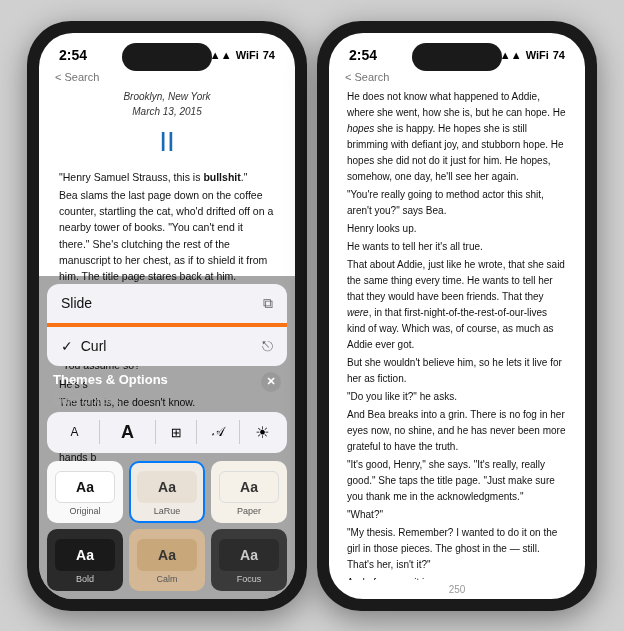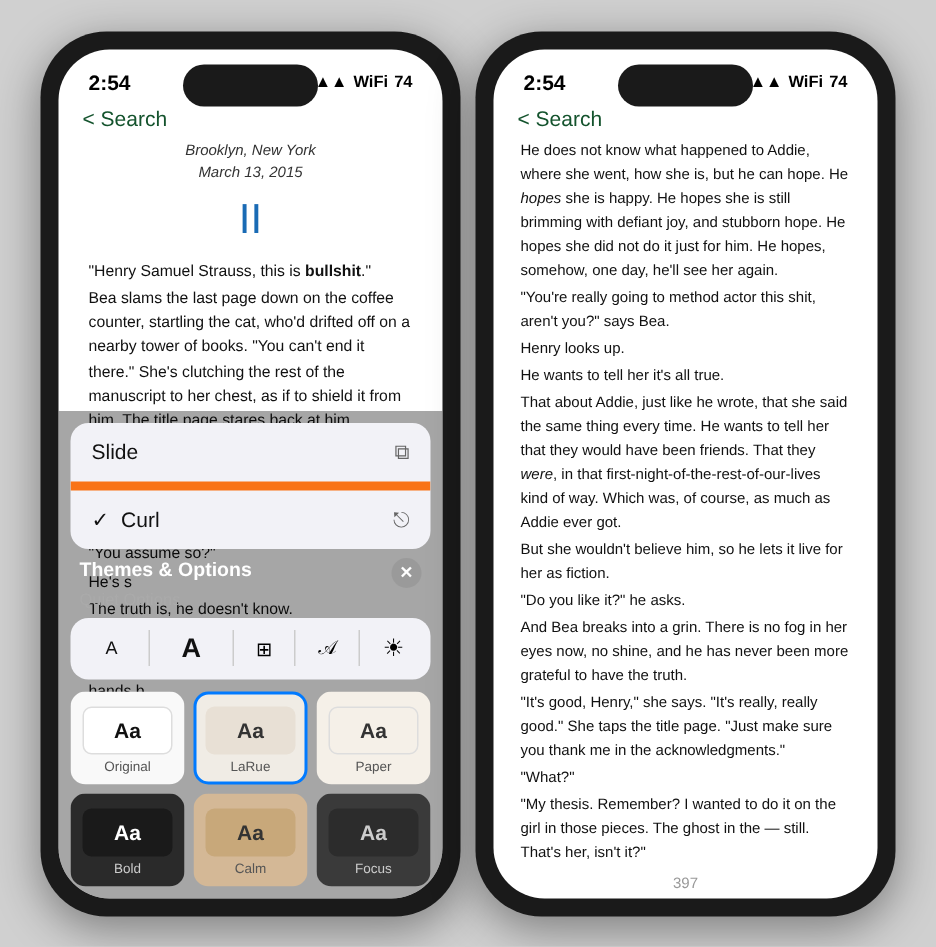--- a/index.html
+++ b/index.html
@@ -63,22 +63,22 @@
     .status-time { font-size: 14px; font-weight: 700; }
     .status-icons { display: flex; gap: 4px; align-items: center; font-size: 11px; }
     
     .search-bar {
       padding: 4px 16px 6px;
       display: flex;
       align-items: center;
       gap: 6px;
     }
     .search-back {
-      color: #14532d;
-      font-size: 14px;
+      color: #737373;
+      font-size: 11px;
     }
     
     .book-content {
       flex: 1;
       padding: 0 20px;
       overflow: hidden;
       font-size: 11px;
       line-height: 1.5;
       color: #111;
       position: relative;
@@ -121,21 +121,21 @@
       border-radius: 12px;
       overflow: hidden;
     }
     .slide-option {
       display: flex;
       align-items: center;
       justify-content: space-between;
       padding: 11px 14px;
       font-size: 14px;
       color: #111;
-      border-bottom: 6px solid #f97316;
+      border-bottom: 4px solid #f97316;
     }
     .slide-option:last-child { border-bottom: none; }
     .slide-option .check { color: #111; font-size: 14px; }
     .slide-option .icon-right { font-size: 14px; color: #666; }
     .themes-header {
       display: flex;
       justify-content: space-between;
       padding: 6px 14px 2px;
       color: #fff;
       font-size: 13px;
@@ -347,16 +347,16 @@
           <p>But she wouldn't believe him, so he lets it live for her as fiction.</p>
           <p>"Do you like it?" he asks.</p>
           <p>And Bea breaks into a grin. There is no fog in her eyes now, no shine, and he has never been more grateful to have the truth.</p>
           <p>"It's good, Henry," she says. "It's really, really good." She taps the title page. "Just make sure you thank me in the acknowledgments."</p>
           <p>"What?"</p>
           <p>"My thesis. Remember? I wanted to do it on the girl in those pieces. The ghost in the — still. That's her, isn't it?"</p>
           <p>And of course, it is.</p>
 
         </div>
       </div>
-      <div class="page-num">397</div>
+      <div class="page-num">250</div>
     </div>
   </div>
 </div>
 
 </body></html>

